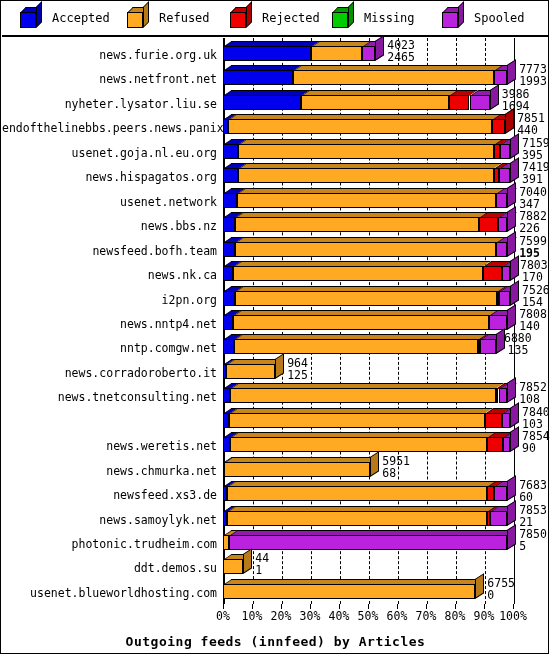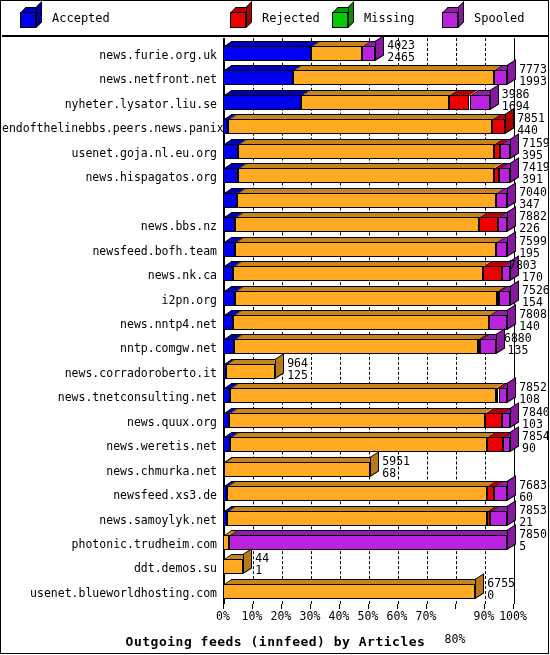--- a/index.html
+++ b/index.html
@@ -59,20 +59,28 @@
 
   <div class="legend" id="legend">
       <div class="legend-item" style="position: absolute; left: 18px; top: 5px;">
         <div class="swatch-wrap">
           <div class="cube-top" style="background: rgb(0, 0, 238); filter: brightness(0.78); border-top: 1px solid rgb(0, 0, 0); border-left: 1px solid rgb(0, 0, 0); box-sizing: border-box; transform: skewX(-45deg); transform-origin: left bottom;"></div>
           <div class="cube-side" style="background: rgb(0, 0, 238); filter: brightness(0.72); border: 1px solid rgb(0, 0, 0); box-sizing: border-box; transform: skewY(-45deg); transform-origin: left top;"></div>
           <div class="cube-face" style="background: rgb(0, 0, 238);"></div>
         </div>
         <span class="legend-label">Accepted</span>
       </div>
+      <div class="legend-item" style="position: absolute; left: 125px; top: 5px;">
+        <div class="swatch-wrap">
+          <div class="cube-top" style="background: rgb(255, 170, 34); filter: brightness(0.78); border-top: 1px solid rgb(0, 0, 0); border-left: 1px solid rgb(0, 0, 0); box-sizing: border-box; transform: skewX(-45deg); transform-origin: left bottom;"></div>
+          <div class="cube-side" style="background: rgb(255, 170, 34); filter: brightness(0.72); border: 1px solid rgb(0, 0, 0); box-sizing: border-box; transform: skewY(-45deg); transform-origin: left top;"></div>
+          <div class="cube-face" style="background: rgb(255, 170, 34);"></div>
+        </div>
+        <span class="legend-label">Refused</span>
+      </div>
       <div class="legend-item" style="position: absolute; left: 228px; top: 5px;">
         <div class="swatch-wrap">
           <div class="cube-top" style="background: rgb(238, 0, 0); filter: brightness(0.78); border-top: 1px solid rgb(0, 0, 0); border-left: 1px solid rgb(0, 0, 0); box-sizing: border-box; transform: skewX(-45deg); transform-origin: left bottom;"></div>
           <div class="cube-side" style="background: rgb(238, 0, 0); filter: brightness(0.72); border: 1px solid rgb(0, 0, 0); box-sizing: border-box; transform: skewY(-45deg); transform-origin: left top;"></div>
           <div class="cube-face" style="background: rgb(238, 0, 0);"></div>
         </div>
         <span class="legend-label">Rejected</span>
       </div>
       <div class="legend-item" style="position: absolute; left: 330px; top: 5px;">
         <div class="swatch-wrap">
@@ -93,29 +101,29 @@
     </div>
 
   <div class="plot">
     <div class="labels" id="labels">
         <div class="row-label" style="top: 11px;">news.furie.org.uk</div>
         <div class="row-label" style="top: 35.45px;">news.netfront.net</div>
         <div class="row-label" style="top: 59.9px;">nyheter.lysator.liu.se</div>
         <div class="row-label" style="top: 84.35px;">endofthelinebbs.peers.news.panix.com</div>
         <div class="row-label" style="top: 108.8px;">usenet.goja.nl.eu.org</div>
         <div class="row-label" style="top: 133.25px;">news.hispagatos.org</div>
+        <div class="row-label" style="top: 157.7px;">usenet.network</div>
         <div class="row-label" style="top: 182.15px;">news.bbs.nz</div>
         <div class="row-label" style="top: 231.05px;">news.nk.ca</div>
         <div class="row-label" style="top: 206.6px;">newsfeed.bofh.team</div>
         <div class="row-label" style="top: 255.5px;">i2pn.org</div>
         <div class="row-label" style="top: 279.95px;">news.nntp4.net</div>
         <div class="row-label" style="top: 304.4px;">nntp.comgw.net</div>
         <div class="row-label" style="top: 328.85px;">news.corradoroberto.it</div>
         <div class="row-label" style="top: 353.3px;">news.tnetconsulting.net</div>
-        <div class="row-label" style="top: 377.75px;">news.quux.org</div>
         <div class="row-label" style="top: 402.2px;">news.weretis.net</div>
         <div class="row-label" style="top: 426.65px;">news.chmurka.net</div>
         <div class="row-label" style="top: 451.1px; padding-left: 39px;">newsfeed.xs3.de</div>
         <div class="row-label" style="top: 475.55px;">news.samoylyk.net</div>
         <div class="row-label" style="top: 500px;">photonic.trudheim.com</div>
         <div class="row-label" style="top: 524.45px;">ddt.demos.su</div>
         <div class="row-label" style="top: 548.9px;">usenet.blueworldhosting.com</div>
       </div>
     <div class="axisbox" id="axisbox">
         <div class="gridline solid" style="left: 0px;"></div>
@@ -229,33 +237,33 @@
         </div>
         <div class="rowslot" style="top: 198.6px; width: 300px;">
           <div class="segtop" style="left: 0px; top: 0px; width: 11.6px; background: rgb(0, 0, 238); filter: brightness(0.78); transform: skewX(-56deg); transform-origin: left bottom;"></div>
           <div class="seg" style="left: 0px; width: 11.6px; background: rgb(0, 0, 238);"></div>
           <div class="segtop" style="left: 11.6px; top: 0px; width: 261px; background: rgb(255, 170, 34); filter: brightness(0.78); transform: skewX(-56deg); transform-origin: left bottom;"></div>
           <div class="seg" style="left: 11.6px; width: 261px; background: rgb(255, 170, 34);"></div>
           <div class="segtop" style="left: 272.6px; top: 0px; width: 11.6px; background: rgb(187, 34, 221); filter: brightness(0.78); transform: skewX(-56deg); transform-origin: left bottom;"></div>
           <div class="seg" style="left: 272.6px; width: 11.6px; background: rgb(187, 34, 221);"></div>
           <div class="capside" style="left: 284.2px; background: rgb(187, 34, 221); filter: brightness(0.72); transform: skewY(-33deg); transform-origin: left top;"></div>
           <div class="valtext" style="left: 296.2px; top: -2px;">7599</div>
-          <div class="valtext" style="left: 296.2px; top: 10px;">195</div>
+          <div class="valtext" style="left: 296.2px; top: 10px; font-weight: bold;">195</div>
         </div>
         <div class="rowslot" style="top: 223.05px; width: 300px;">
           <div class="segtop" style="left: 0px; top: 0px; width: 10.44px; background: rgb(0, 0, 238); filter: brightness(0.78); transform: skewX(-56deg); transform-origin: left bottom;"></div>
           <div class="seg" style="left: 0px; width: 10.44px; background: rgb(0, 0, 238);"></div>
           <div class="segtop" style="left: 10.44px; top: 0px; width: 249.4px; background: rgb(255, 170, 34); filter: brightness(0.78); transform: skewX(-56deg); transform-origin: left bottom;"></div>
           <div class="seg" style="left: 10.44px; width: 249.4px; background: rgb(255, 170, 34);"></div>
           <div class="segtop" style="left: 259.84px; top: 0px; width: 18.85px; background: rgb(238, 0, 0); filter: brightness(0.78); transform: skewX(-56deg); transform-origin: left bottom;"></div>
           <div class="seg" style="left: 259.84px; width: 18.85px; background: rgb(238, 0, 0);"></div>
           <div class="segtop" style="left: 278.69px; top: 0px; width: 8.41px; background: rgb(187, 34, 221); filter: brightness(0.78); transform: skewX(-56deg); transform-origin: left bottom;"></div>
           <div class="seg" style="left: 278.69px; width: 8.41px; background: rgb(187, 34, 221);"></div>
           <div class="capside" style="left: 287.1px; background: rgb(187, 34, 221); filter: brightness(0.72); transform: skewY(-33deg); transform-origin: left top;"></div>
-          <div class="valtext" style="left: 286px; top: -2px;">7803</div>
+          <div class="valtext" style="left: 297px; top: -2px;">7803</div>
           <div class="valtext" style="left: 299.1px; top: 10px;">170</div>
         </div>
         <div class="rowslot" style="top: 247.5px; width: 300px;">
           <div class="segtop" style="left: 0px; top: 0px; width: 11.6px; background: rgb(0, 0, 238); filter: brightness(0.78); transform: skewX(-56deg); transform-origin: left bottom;"></div>
           <div class="seg" style="left: 0px; width: 11.6px; background: rgb(0, 0, 238);"></div>
           <div class="segtop" style="left: 11.6px; top: 0px; width: 262.45px; background: rgb(255, 170, 34); filter: brightness(0.78); transform: skewX(-56deg); transform-origin: left bottom;"></div>
           <div class="seg" style="left: 11.6px; width: 262.45px; background: rgb(255, 170, 34);"></div>
           <div class="segtop" style="left: 274.05px; top: 0px; width: 2.32px; background: rgb(238, 0, 0); filter: brightness(0.78); transform: skewX(-56deg); transform-origin: left bottom;"></div>
           <div class="seg" style="left: 274.05px; width: 2.32px; background: rgb(238, 0, 0);"></div>
           <div class="segtop" style="left: 276.37px; top: 0px; width: 10.73px; background: rgb(187, 34, 221); filter: brightness(0.78); transform: skewX(-56deg); transform-origin: left bottom;"></div>
@@ -406,21 +414,21 @@
         <div class="xlab" style="left: 87px;">30%</div>
         <div class="xtick" style="left: 116px;"></div>
         <div class="xlab" style="left: 116px;">40%</div>
         <div class="xtick" style="left: 145px;"></div>
         <div class="xlab" style="left: 145px;">50%</div>
         <div class="xtick" style="left: 174px;"></div>
         <div class="xlab" style="left: 174px;">60%</div>
         <div class="xtick" style="left: 203px;"></div>
         <div class="xlab" style="left: 203px;">70%</div>
         <div class="xtick" style="left: 232px;"></div>
-        <div class="xlab" style="left: 232px; margin-top: 23px;">80%</div>
+        <div class="xlab" style="left: 232px;">80%</div>
         <div class="xtick" style="left: 261px;"></div>
         <div class="xlab" style="left: 261px;">90%</div>
         <div class="xtick" style="left: 290px;"></div>
         <div class="xlab" style="left: 290px;">100%</div>
       </div>
     <div class="xtitle">Outgoing feeds (innfeed) by Articles</div>
   </div>
 
 </div>
 

